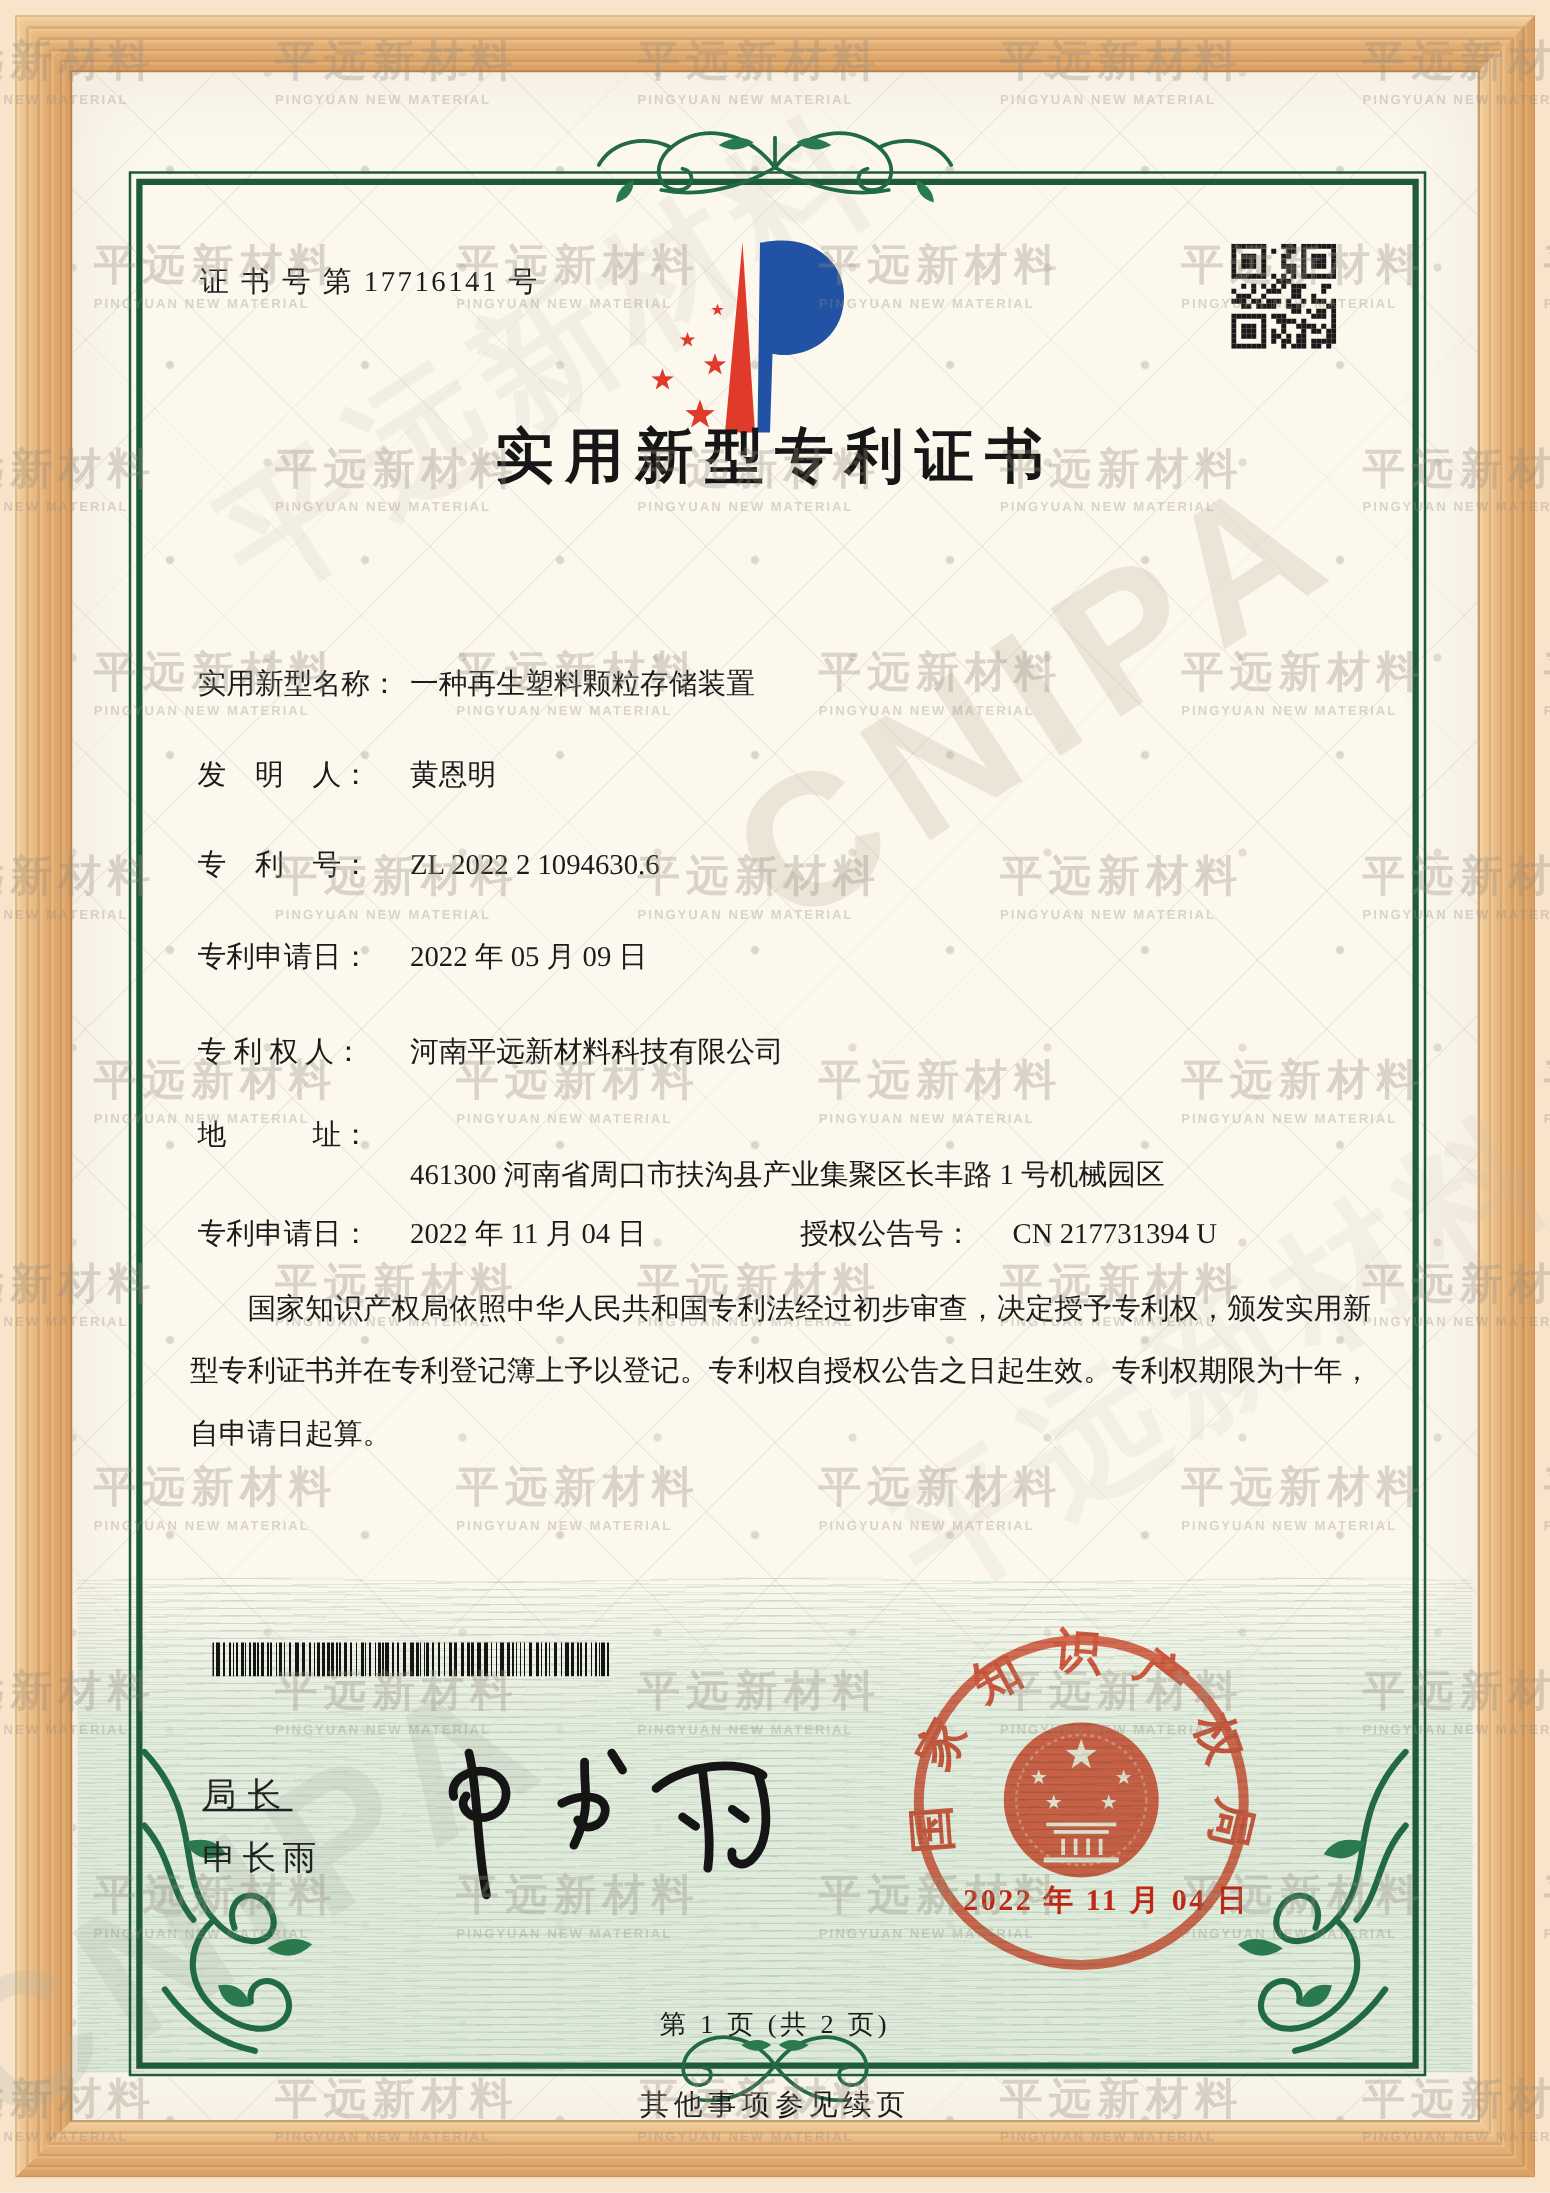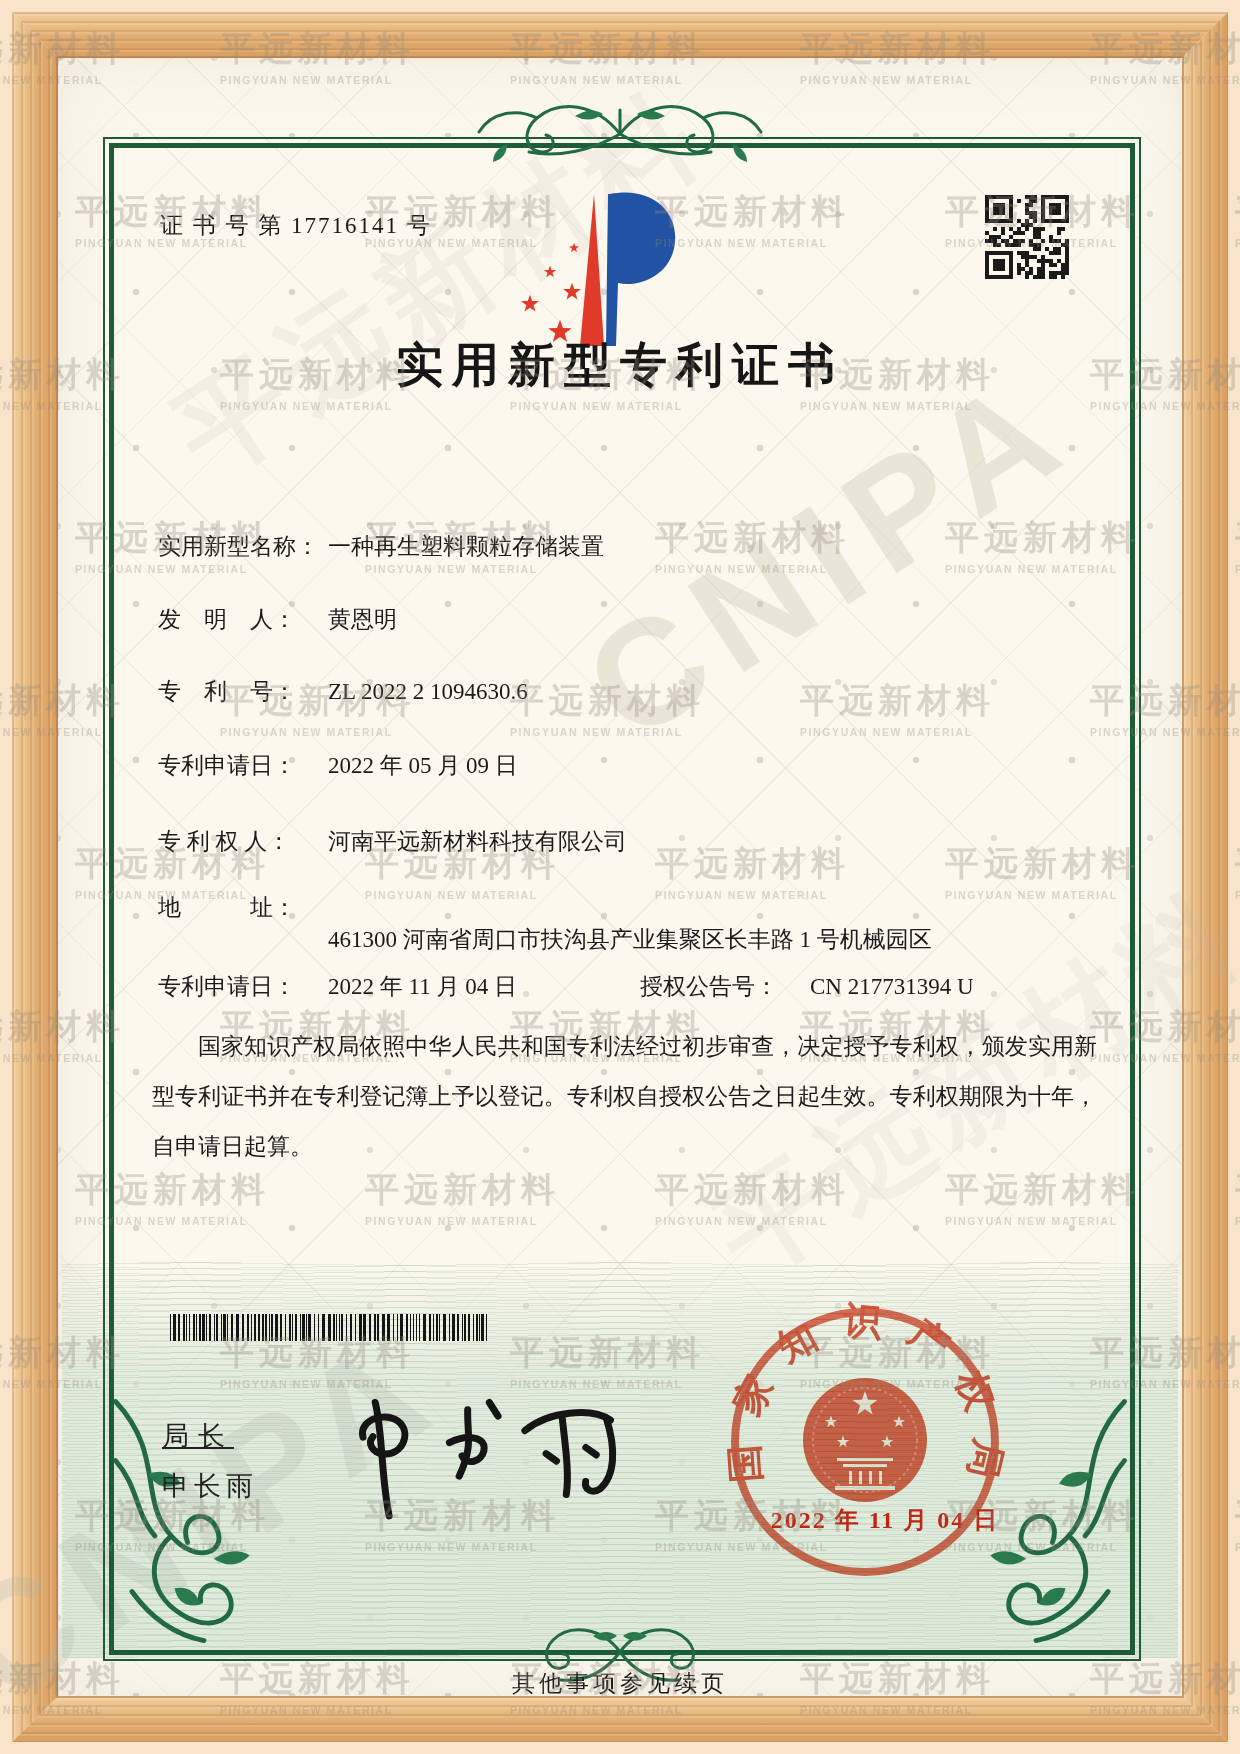--- a/index.html
+++ b/index.html
@@ -487,20 +487,21 @@
       <rect x="120" y="164" width="44" height="3"></rect>
       <rect x="126" y="171" width="3" height="13"></rect>
       <rect x="136" y="171" width="3" height="13"></rect>
       <rect x="146" y="171" width="3" height="13"></rect>
       <rect x="156" y="171" width="3" height="13"></rect>
       <rect x="112" y="186" width="60" height="4"></rect>
     </g>
   </svg>
   <div id="seal-date">2022 年 11 月 04 日</div>
 
+  <div id="page-info">第 1 页 (共 2 页)</div>
   <div id="continuation">其他事项参见续页</div>
 
   <div id="wm-layer">
       <div class="wm" style="left: -70px; top: 26px;">
         <div class="wm1">平远新材料</div>
         <div class="wm2">PINGYUAN NEW MATERIAL</div>
       </div>
       <div class="wm" style="left: 220px; top: 26px;">
         <div class="wm1">平远新材料</div>
         <div class="wm2">PINGYUAN NEW MATERIAL</div>

